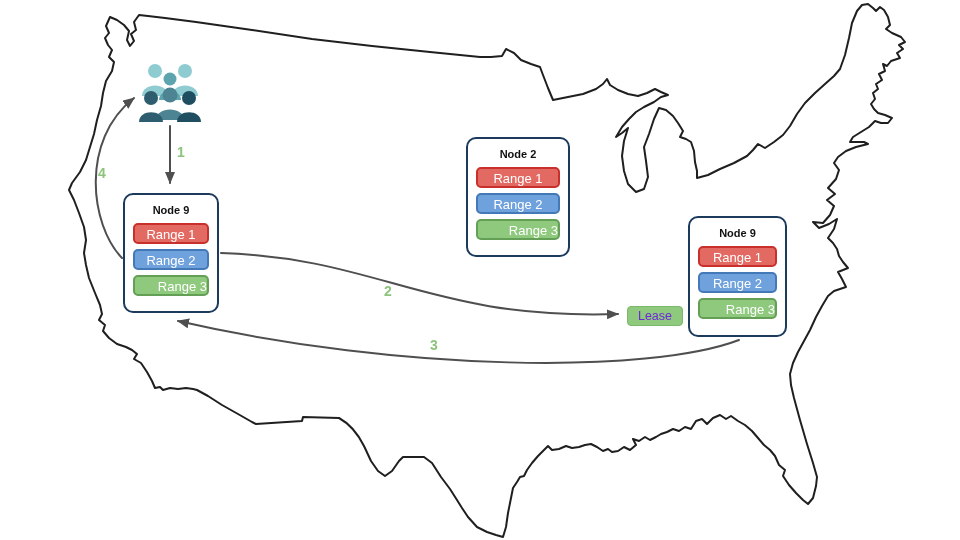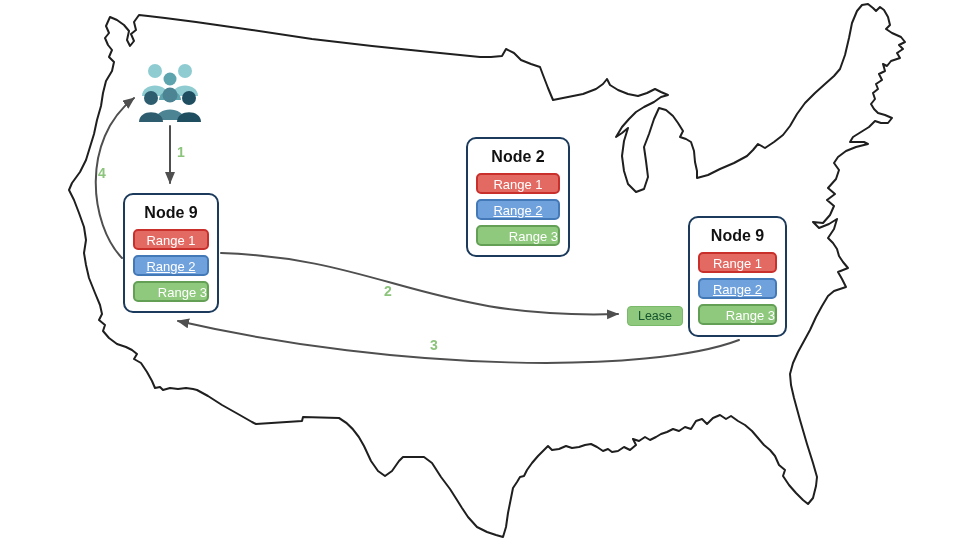--- a/index.html
+++ b/index.html
@@ -8,32 +8,32 @@
     font-family:"Liberation Sans","DejaVu Sans",sans-serif;
   }
   svg.underlay{position:absolute;left:0;top:0;width:960px;height:540px;}
   .map-path{fill:none;stroke:var(--map-outline);stroke-width:2;stroke-linejoin:round;stroke-linecap:round;}
   .arrow{fill:none;stroke:var(--arrow);stroke-width:2;stroke-linecap:round;}
   .arrow-head{fill:var(--arrow);}
   .node{
     position:absolute;background:#ffffff;border:2px solid var(--node-border);
     border-radius:10px;box-sizing:border-box;text-align:center;
   }
-  .node-title{font-weight:bold;font-size:16px;color:#111;margin:9px 0 7px 0;}
+  .node-title{font-weight:bold;font-size:11px;color:#111;margin:9px 0 7px 0;}
   .pill{
     width:calc(100% - 16px);height:21px;line-height:20px;margin:0 auto 5px auto;
     border-radius:5px;color:#ffffff;font-size:13px;box-sizing:border-box;border:2px solid transparent;
   }
   .pill.r1{background:var(--range1-fill);border-color:var(--range1-border);}
-  .pill.r2{background:var(--range2-fill);border-color:var(--range2-border);text-decoration:underline;}
+  .pill.r2{background:var(--range2-fill);border-color:var(--range2-border);}
   .pill.r3{background:var(--range3-fill);border-color:var(--range3-border);text-align:right;}
   .lease{
     position:absolute;left:627px;top:306px;width:56px;height:20px;line-height:19px;
     background:var(--lease-fill);border:1px solid var(--lease-border);border-radius:4px;
-    color:#14532d;font-size:12.5px;text-align:center;box-sizing:border-box;
+    color:#6d28d9;font-size:12.5px;text-align:center;box-sizing:border-box;
   }
   .step-num{
     position:absolute;font-weight:bold;font-size:14px;color:var(--step-label);
   }
   .users-icon{position:absolute;left:138px;top:61px;width:64px;height:63px;}
 </style>
 </head>
 <body>
 
 <div class="stage">

